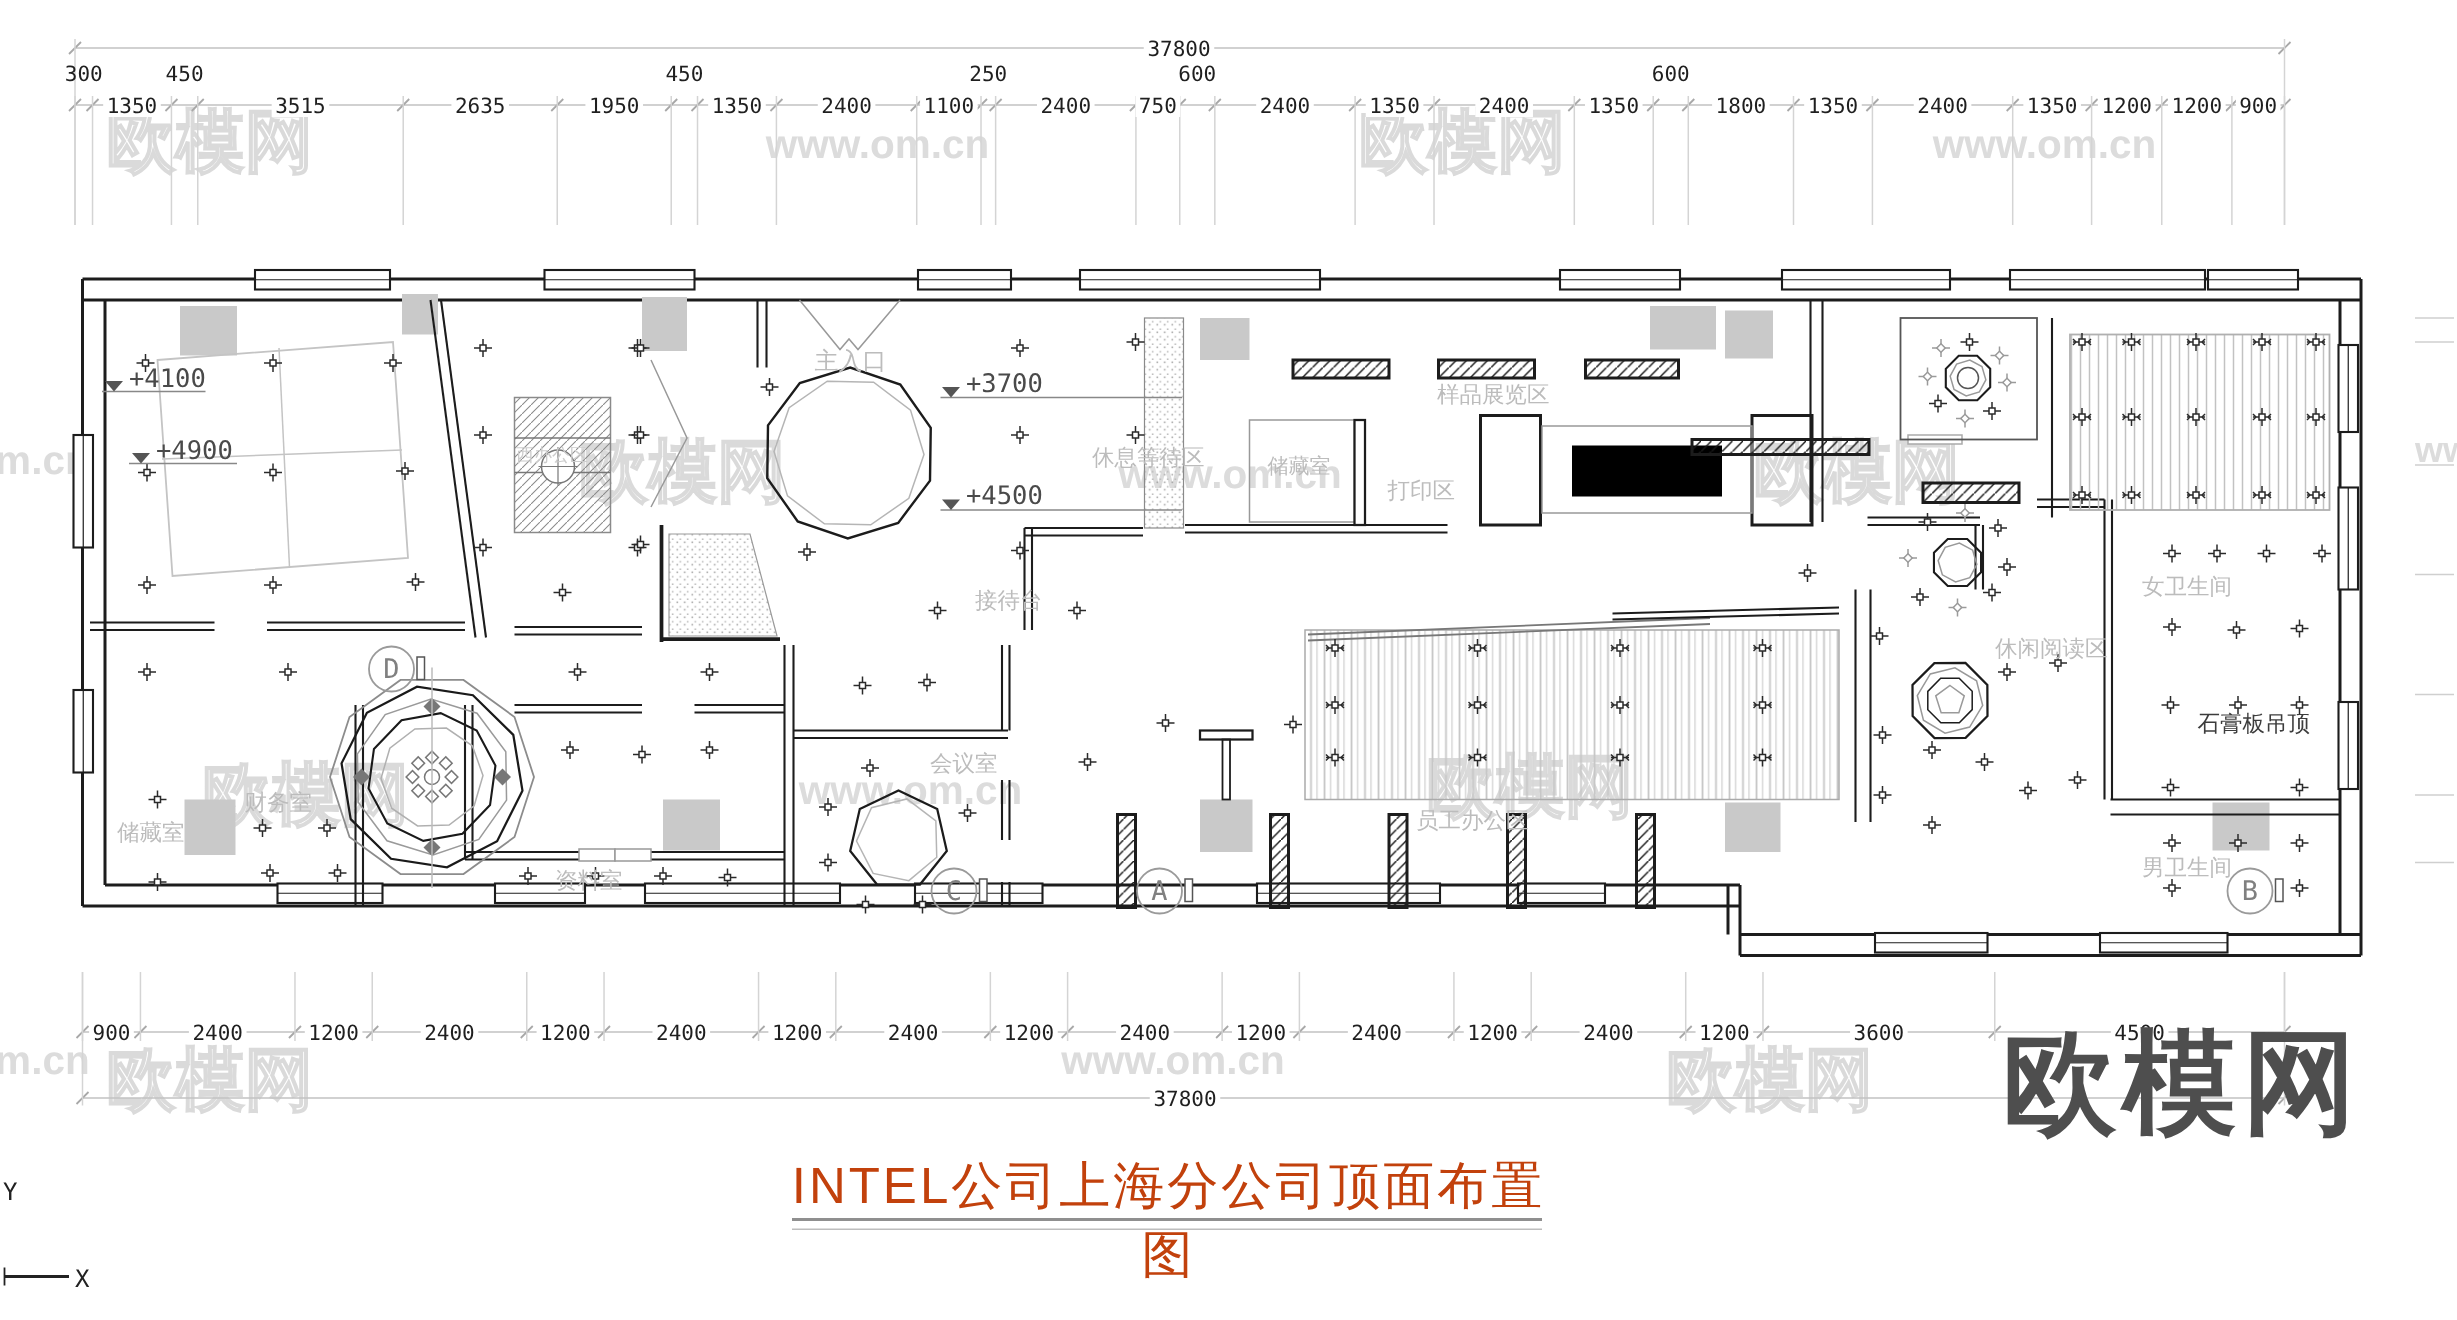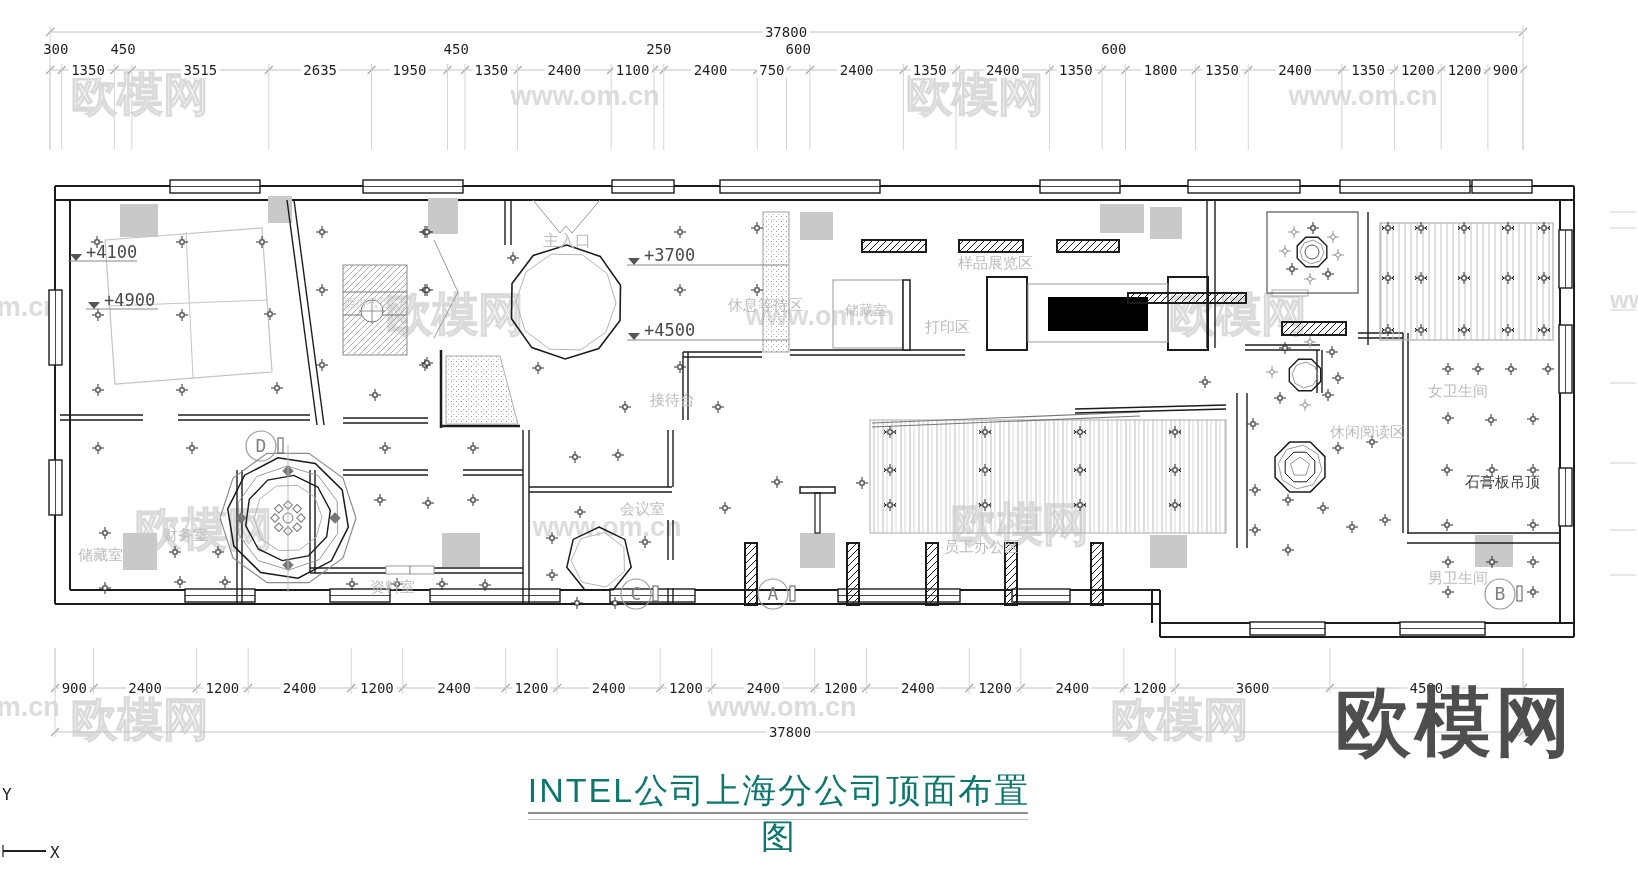--- a/index.html
+++ b/index.html
@@ -1,20 +1,20 @@
 <!DOCTYPE html>
 <html><head>
 <meta charset="utf-8">
 <style>
   html,body{margin:0;padding:0;background:#ffffff;}
   #stage{position:relative;width:1638px;height:880px;background:#fff;overflow:hidden;
          font-family:"Liberation Sans",sans-serif;}
   #plan-svg{position:absolute;left:0;top:0;}
   #drawing-title{position:absolute;left:519px;top:768px;width:520px;text-align:center;
-    color:#0f766e;font-size:34px;letter-spacing:2px;font-family:"Liberation Sans",sans-serif;}
+    color:#c2410c;font-size:34px;letter-spacing:2px;font-family:"Liberation Sans",sans-serif;}
   #title-underline1{position:absolute;left:528px;top:812px;width:500px;height:2px;background:#8f8f8f;}
   #title-underline2{position:absolute;left:528px;top:819px;width:500px;height:1px;background:#bdbdbd;}
   #big-watermark{position:absolute;left:1335px;top:672px;color:#4e4e4e;font-size:76px;font-weight:bold;
     font-family:"Liberation Sans",sans-serif;letter-spacing:4px;}
   .wm-outline{fill:#ffffff;stroke:#dadada;stroke-width:1.2px;font-weight:bold;}
   .wm-url{fill:#dcdcdc;font-weight:bold;}
 </style>
 </head>
 <body>
 

